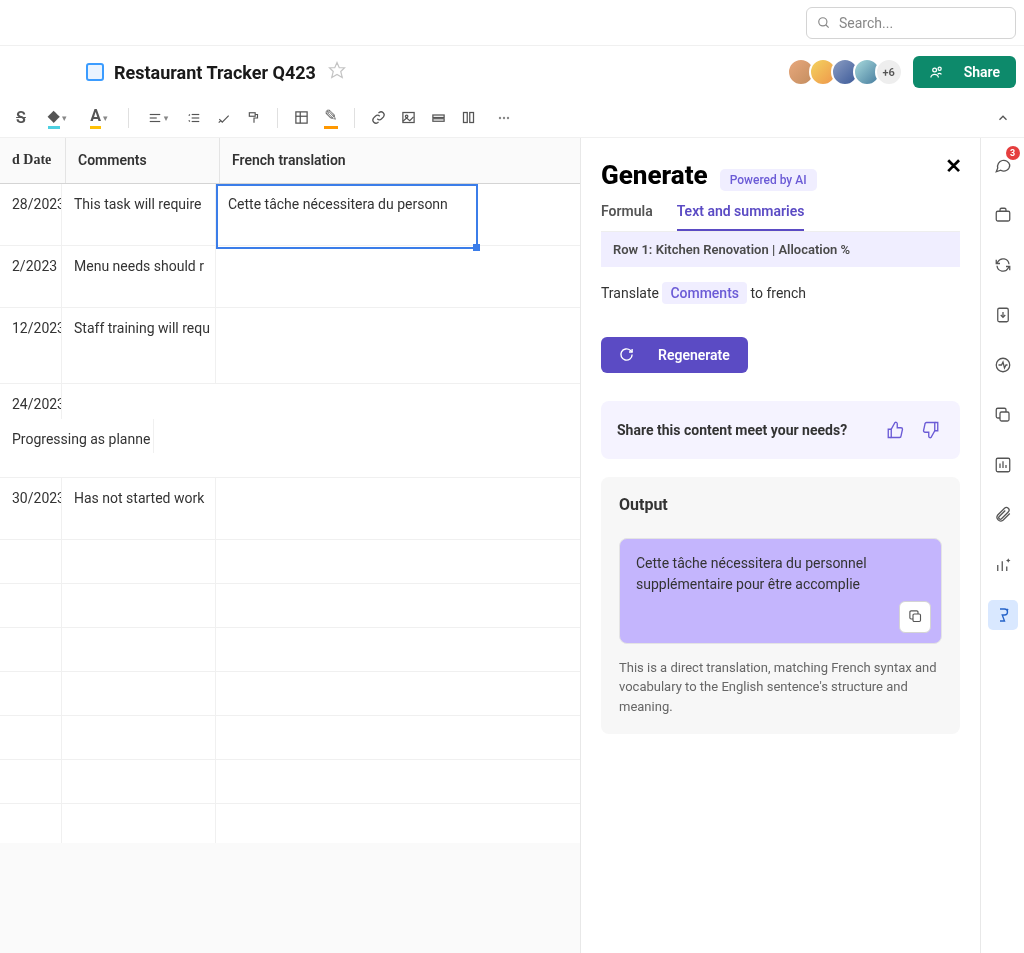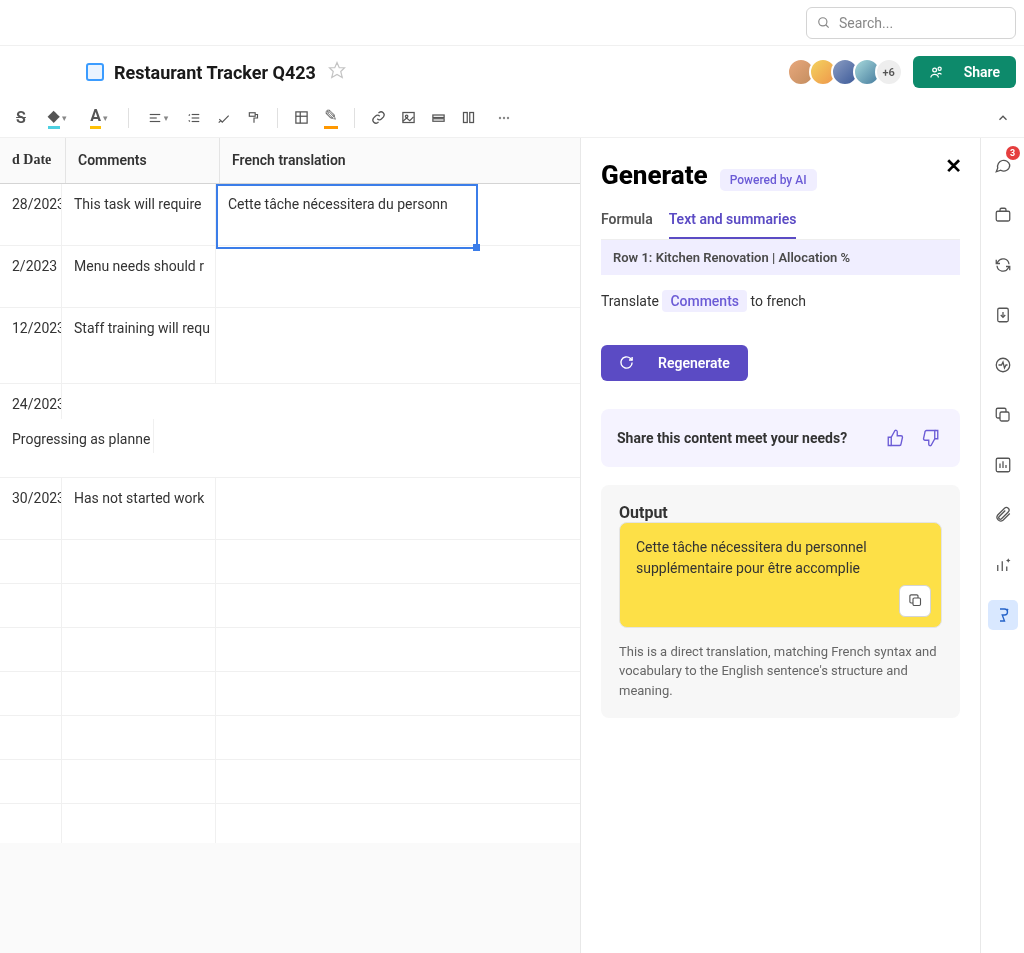--- a/index.html
+++ b/index.html
@@ -49,34 +49,34 @@
 .row.r4 { height: 62px; }
 .row.empty { height: 44px; }
 .selected-cell { position: absolute; left: 216px; top: 46px; width: 262px; height: 65px; border: 2px solid #3b7de9; pointer-events: none; }
 .selected-cell::after { content:''; position:absolute; right:-4px; bottom:-4px; width:7px; height:7px; background:#3b7de9; }
 .grid-overflow-fade { position:absolute; bottom:0; left:0; right:0; height:110px; background:#fafafa; }
 
 .side-panel { width: 400px; border-left: 1px solid #e8e8e8; padding: 22px 20px; position: relative; }
 .gen-title { font-size: 26px; font-weight: 800; display: inline-block; }
 .ai-badge { display: inline-block; background: #f0eeff; color: #6b5bd6; font-size: 12px; padding: 4px 10px; border-radius: 5px; margin-left: 8px; vertical-align: middle; font-weight: 500; }
 .close-x { position: absolute; top: 16px; right: 18px; font-size: 20px; cursor: pointer; font-weight: 700; }
-.tabs { display: flex; gap: 16px; margin-top: 20px; border-bottom: 1px solid #eee; }
+.tabs { display: flex; gap: 24px; margin-top: 12px; border-bottom: 1px solid #eee; }
 .tab { padding-bottom: 10px; font-size: 14px; color: #555; cursor: pointer; font-weight: 600; }
 .tab.active { color: #5b4bc4; border-bottom: 2px solid #5b4bc4; }
 .context-bar { background: #f0eeff; padding: 10px 12px; margin-top: 0; font-size: 13px; color: #4a4a4a; font-weight: 600; }
 .translate-line { margin-top: 18px; font-size: 14px; color: #333; }
 .chip { background: #f0eeff; color: #6b5bd6; padding: 3px 8px; border-radius: 4px; font-weight: 500; }
 .regen-btn { margin-top: 36px; background: #5b4bc4; color: #fff; border: none; border-radius: 6px; padding: 10px 18px; font-size: 14px; font-weight: 600; display: flex; align-items: center; gap: 24px; cursor: pointer; }
 .feedback-box { background: #f5f3ff; border-radius: 8px; padding: 16px; margin-top: 28px; display: flex; align-items: center; justify-content: space-between; }
 .feedback-q { font-size: 14px; font-weight: 700; color: #333; }
 .feedback-btns { display: flex; gap: 10px; }
 .fb { width: 26px; height: 26px; display: flex; align-items: center; justify-content: center; cursor: pointer; color: #6b5bd6; }
 .output-box { background: #f7f7f7; border-radius: 8px; padding: 18px; margin-top: 18px; }
-.output-title { font-size: 16px; font-weight: 700; margin-bottom: 0; color: #333; }
-.output-text { background: #fde047; border: 1px solid #e4e4e4; border-radius: 8px; padding: 14px 16px 48px; font-size: 14px; color: #333; line-height: 1.5; position: relative; }
+.output-title { font-size: 16px; font-weight: 700; margin-bottom: 24px; color: #333; }
+.output-text { background: #c4b5fd; border: 1px solid #e4e4e4; border-radius: 8px; padding: 14px 16px 48px; font-size: 14px; color: #333; line-height: 1.5; position: relative; }
 .copy-btn { position: absolute; right: 10px; bottom: 10px; width: 32px; height: 32px; border: 1px solid #d4d4d4; border-radius: 6px; background: #fff; display: flex; align-items: center; justify-content: center; cursor: pointer; }
 .output-note { font-size: 13px; color: #666; margin-top: 14px; line-height: 1.5; }
 
 .rail { width: 44px; border-left: 1px solid #e8e8e8; display: flex; flex-direction: column; align-items: center; padding-top: 12px; gap: 20px; }
 .rail-icon { width: 30px; height: 30px; display: flex; align-items: center; justify-content: center; color: #555; cursor: pointer; position: relative; border-radius: 5px; }
 .rail-icon.active { background: #d9e8ff; color: #2563c9; }
 .badge { position: absolute; top: -4px; right: -2px; background: #e53e3e; color: #fff; font-size: 9px; width: 14px; height: 14px; border-radius: 50%; display: flex; align-items: center; justify-content: center; font-weight: 700; }
 
 .hl-cyan { border-bottom: 3px solid #4dd0e1; padding-bottom:1px; }
 .hl-amber { border-bottom: 3px solid #ffc107; padding-bottom:1px; }

